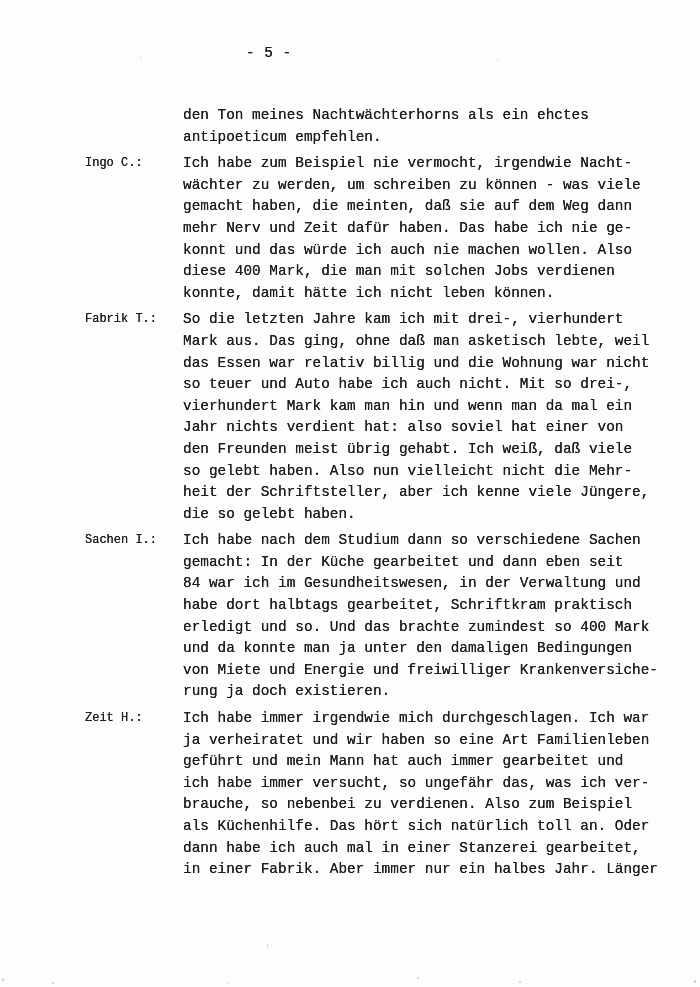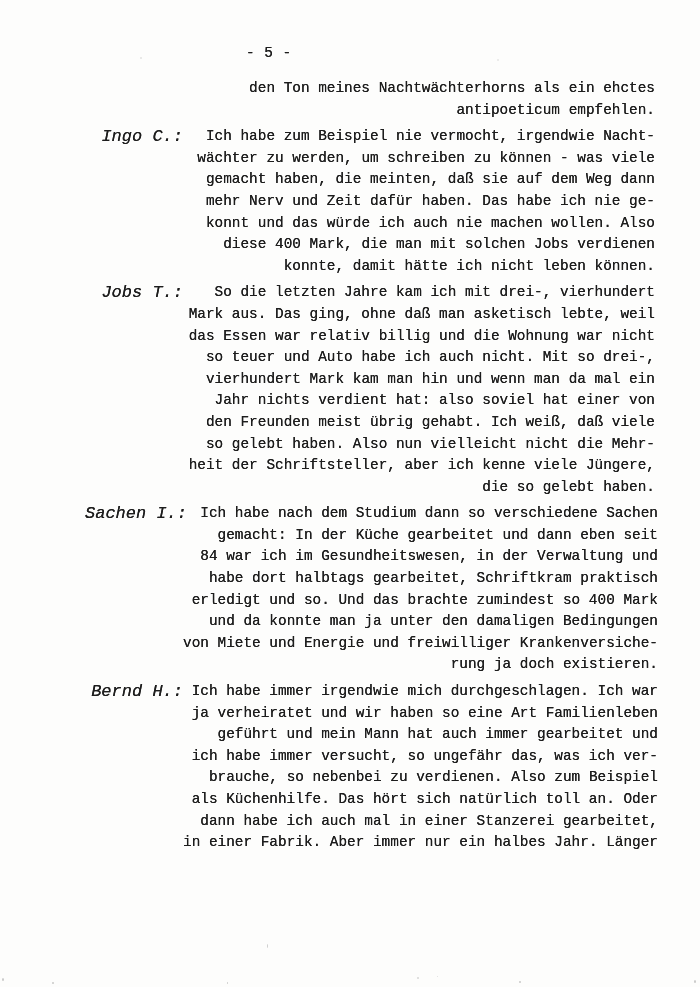--- a/index.html
+++ b/index.html
@@ -25,37 +25,35 @@
     top: 43px;
     font-size: 14.4px;
     line-height: 21.6px;
     letter-spacing: 0.5px;
     white-space: pre;
     text-shadow: 0 0 0.5px currentColor;
   }
   .content {
     position: absolute;
     left: 85px;
-    top: 78px;
+    top: 105px;
     width: 570px;
-    text-align: right;
   }
   .entry {
     display: flex;
     align-items: flex-start;
     margin-bottom: 5px;
   }
   .speaker {
     flex: none;
     width: 98px;
-    font-size: 17px;
+    font-size: 12px;
     line-height: 21.6px;
     white-space: pre;
     text-shadow: 0 0 0.5px currentColor;
-    font-style: italic;
   }
   .text {
     flex: 1;
     font-size: 14.4px;
     line-height: 21.6px;
     white-space: pre;
     text-shadow: 0 0 0.5px currentColor;
   }
   .speck {
     position: absolute;
@@ -83,21 +81,21 @@
       <div class="text">Ich habe zum Beispiel nie vermocht, irgendwie Nacht-
 wächter zu werden, um schreiben zu können - was viele
 gemacht haben, die meinten, daß sie auf dem Weg dann
 mehr Nerv und Zeit dafür haben. Das habe ich nie ge-
 konnt und das würde ich auch nie machen wollen. Also
 diese 400 Mark, die man mit solchen Jobs verdienen
 konnte, damit hätte ich nicht leben können.</div>
     </div>
 
     <div class="entry">
-      <div class="speaker">Jobs T.:</div>
+      <div class="speaker">Fabrik T.:</div>
       <div class="text">So die letzten Jahre kam ich mit drei-, vierhundert
 Mark aus. Das ging, ohne daß man asketisch lebte, weil
 das Essen war relativ billig und die Wohnung war nicht
 so teuer und Auto habe ich auch nicht. Mit so drei-,
 vierhundert Mark kam man hin und wenn man da mal ein
 Jahr nichts verdient hat: also soviel hat einer von
 den Freunden meist übrig gehabt. Ich weiß, daß viele
 so gelebt haben. Also nun vielleicht nicht die Mehr-
 heit der Schriftsteller, aber ich kenne viele Jüngere,
 die so gelebt haben.</div>
@@ -109,21 +107,21 @@
 gemacht: In der Küche gearbeitet und dann eben seit
 84 war ich im Gesundheitswesen, in der Verwaltung und
 habe dort halbtags gearbeitet, Schriftkram praktisch
 erledigt und so. Und das brachte zumindest so 400 Mark
 und da konnte man ja unter den damaligen Bedingungen
 von Miete und Energie und freiwilliger Krankenversiche-
 rung ja doch existieren.</div>
     </div>
 
     <div class="entry">
-      <div class="speaker">Bernd H.:</div>
+      <div class="speaker">Zeit H.:</div>
       <div class="text">Ich habe immer irgendwie mich durchgeschlagen. Ich war
 ja verheiratet und wir haben so eine Art Familienleben
 geführt und mein Mann hat auch immer gearbeitet und
 ich habe immer versucht, so ungefähr das, was ich ver-
 brauche, so nebenbei zu verdienen. Also zum Beispiel
 als Küchenhilfe. Das hört sich natürlich toll an. Oder
 dann habe ich auch mal in einer Stanzerei gearbeitet,
 in einer Fabrik. Aber immer nur ein halbes Jahr. Länger</div>
     </div>
 

